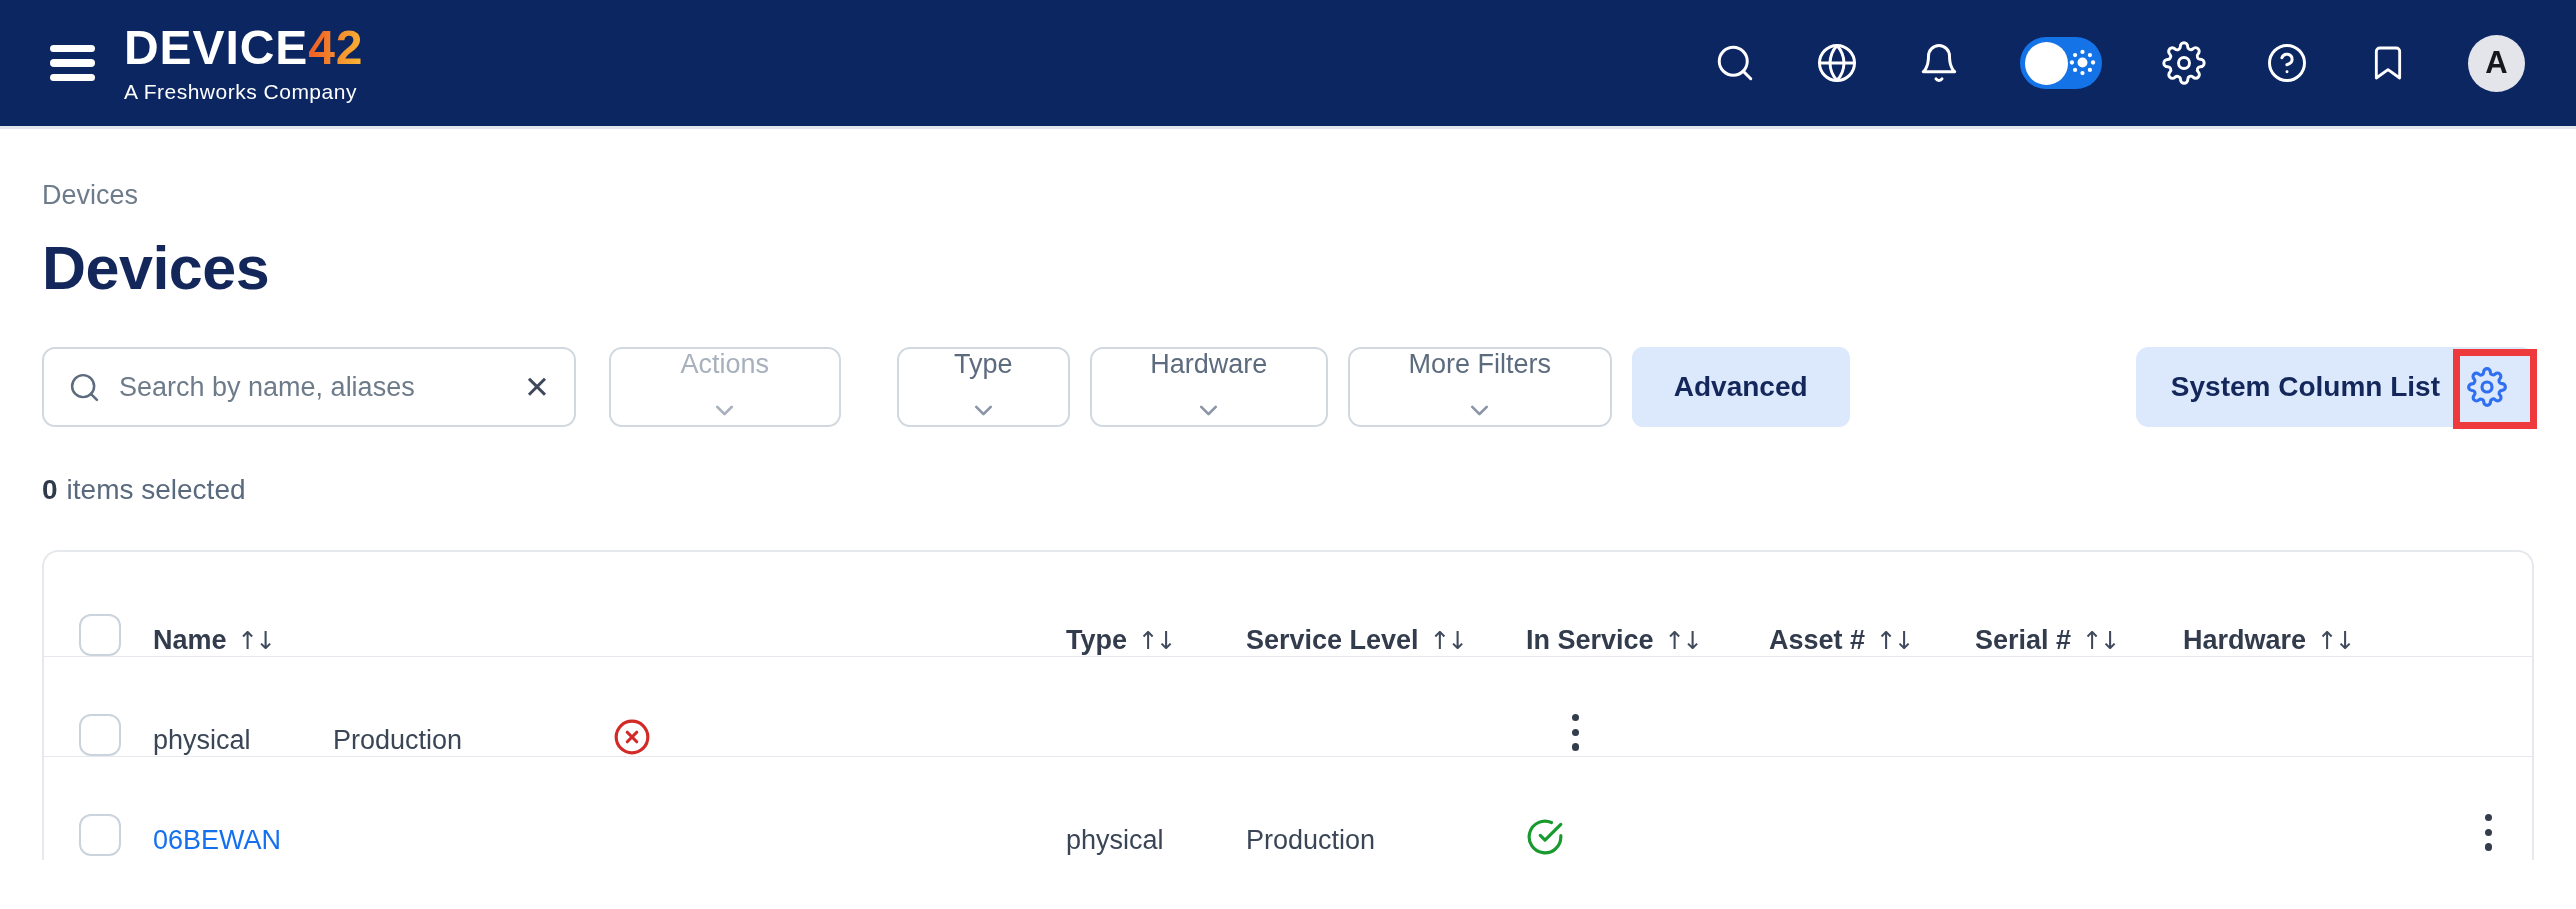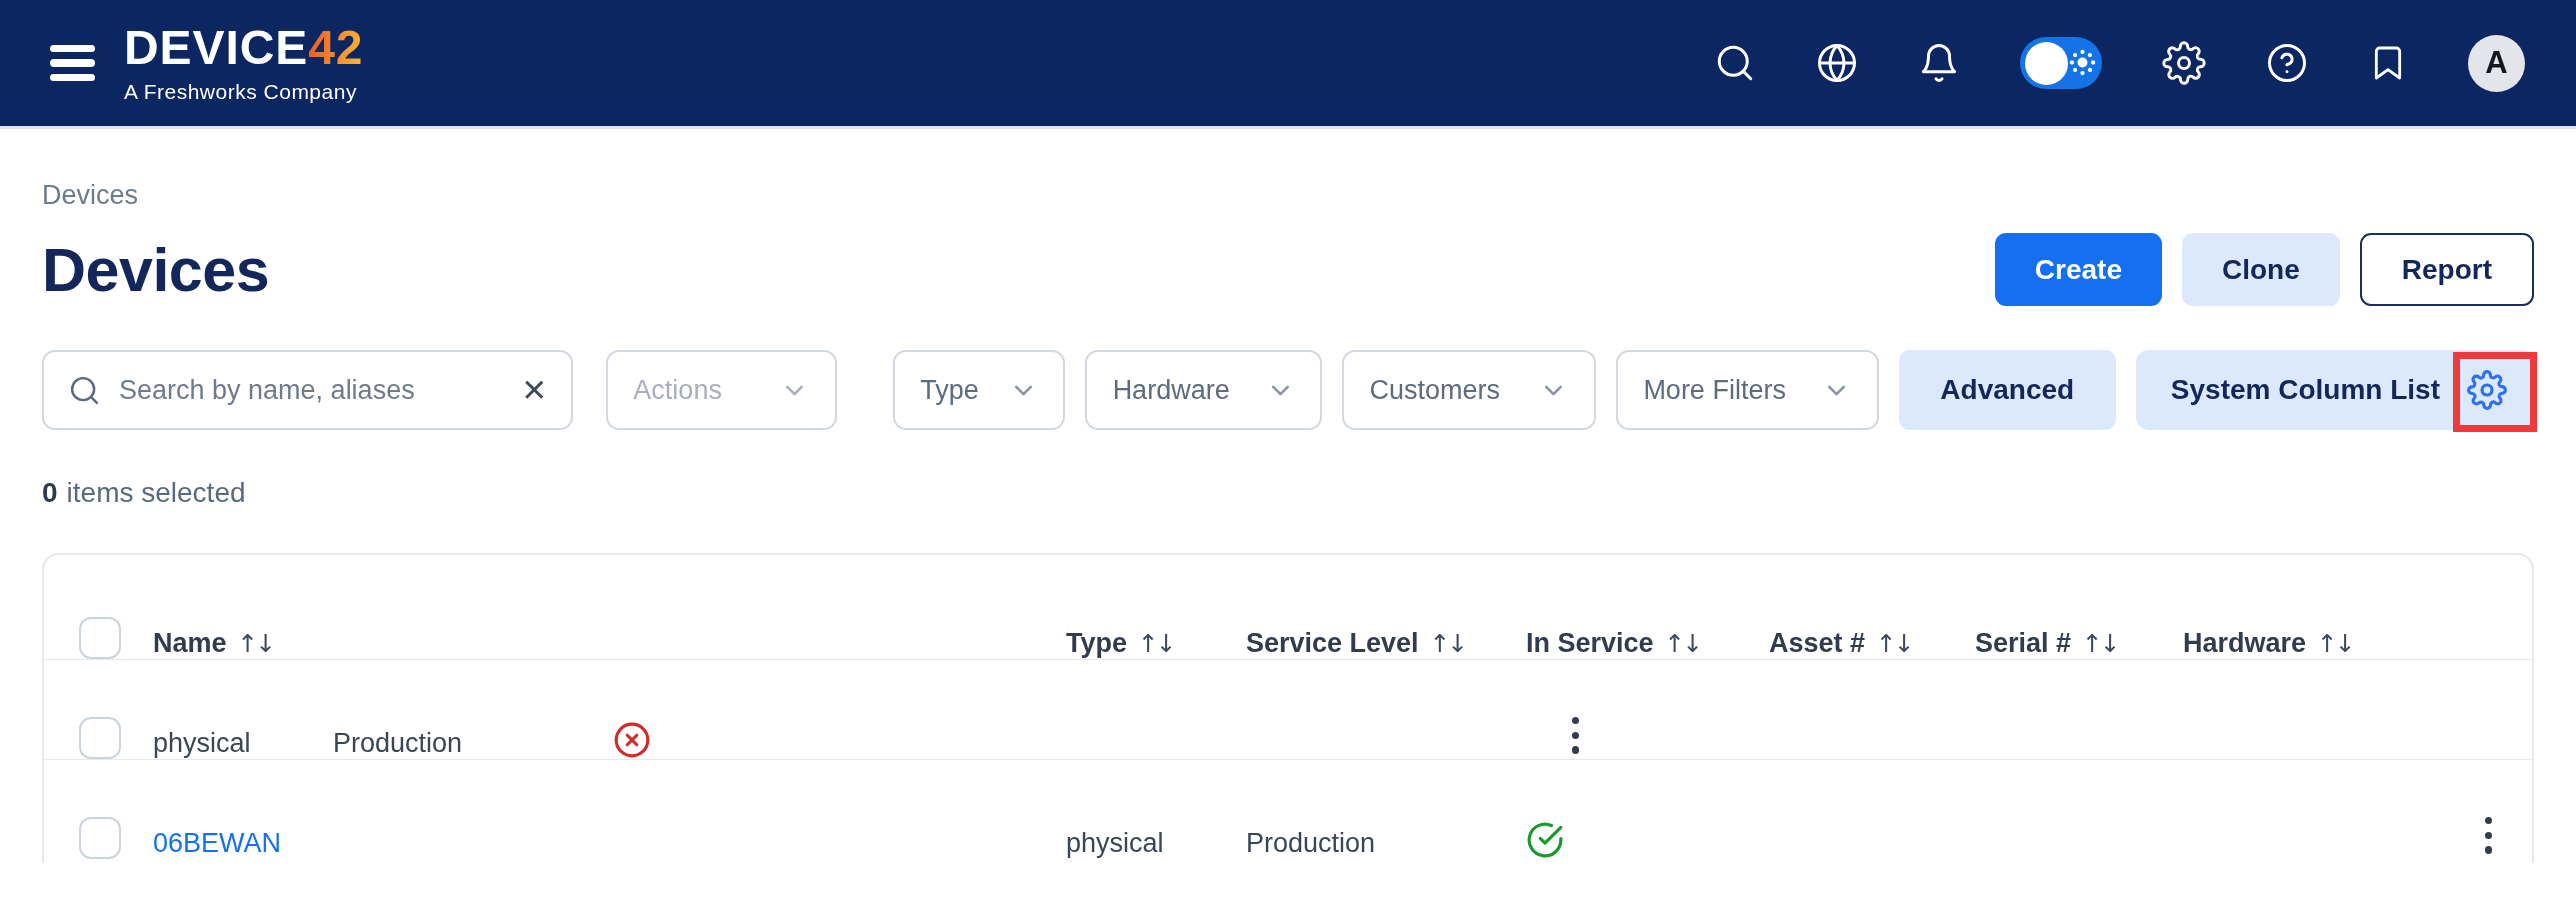--- a/index.html
+++ b/index.html
@@ -42,21 +42,21 @@
 
   
   .filter-row { margin-top:44px; display:flex; align-items:center; gap:20px; }
   .control { height:80px; border:2.7px solid #D2D8E0; border-radius:13px; background:#fff;
     display:flex; align-items:center; }
   .search-box { width:534px; padding:0 24px; gap:18px; }
   .search-box input { border:none; outline:none; flex:1; font-size:27px; color:#344054;
     font-family:inherit; min-width:0; background:transparent; }
   .search-box input::placeholder { color:#6E7B8A; opacity:1; }
   .clear-x { font-size:31px; color:#3E4A5B; cursor:pointer; line-height:1; }
-  .select { padding:0 25.5px; justify-content:space-between; cursor:pointer; font-size:27px; color:#5D6B7E; }
+  .select { padding:0 25.5px; justify-content:space-between; cursor:pointer; font-size:27px; color:#5D6B7E;flex-direction:column; }
   .sel-actions { width:232px; margin-left:12.7px; color:#A7B0BC; }
   .sel-type { width:173px; margin-left:36px; }
   .sel-hardware { width:238px; }
   .sel-customers { width:255px; }
   .sel-morefilters { width:264px; }
   .btn-advanced { width:218px; height:80px; justify-content:center; font-weight:700; font-size:28px; }
   .scl { position:relative; margin-left:auto; height:80px; background:#DCE8FB; border-radius:12.7px;
     display:flex; align-items:center; padding:0 27px 0 35px; gap:27px; cursor:pointer; }
   .scl-label { font-size:28px; font-weight:700; color:#14275B; white-space:nowrap; }
   .annotation-box { position:absolute; top:1.8px; right:-2.7px; width:84px; height:80px;
@@ -168,25 +168,20 @@
     </div>
   </div>
 </div>
 
 <div class="content">
 
   <div class="breadcrumb">Devices</div>
 
   <div class="title-row">
     <h1 class="page-title">Devices</h1>
-    <div class="title-actions">
-      <button class="btn btn-primary">Create</button>
-      <button class="btn btn-soft">Clone</button>
-      <button class="btn btn-outline">Report</button>
-    </div>
   </div>
 
   <div class="filter-row">
     <div class="control search-box">
       <svg width="33" height="33" viewBox="0 0 24 24" fill="none" stroke="#5D6B7E" stroke-width="1.8" stroke-linecap="round">
           <circle cx="11" cy="11" r="8"></circle>
           <line x1="21" y1="21" x2="16.65" y2="16.65"></line>
         </svg>
       <input type="text" placeholder="Search by name, aliases" style="">
       <span class="clear-x">✕</span>
@@ -200,26 +195,20 @@
     </div>
 
     <div class="control select sel-type">
       <span>Type</span>
       <svg width="29" height="29" viewBox="0 0 24 24" fill="none" stroke="#8B95A5" stroke-width="2.2" stroke-linecap="round" stroke-linejoin="round">
           <polyline points="6 9 12 15 18 9"></polyline>
         </svg>
     </div>
     <div class="control select sel-hardware">
       <span>Hardware</span>
-      <svg width="29" height="29" viewBox="0 0 24 24" fill="none" stroke="#8B95A5" stroke-width="2.2" stroke-linecap="round" stroke-linejoin="round">
-          <polyline points="6 9 12 15 18 9"></polyline>
-        </svg>
-    </div>
-    <div class="control select sel-customers">
-      <span>Customers</span>
       <svg width="29" height="29" viewBox="0 0 24 24" fill="none" stroke="#8B95A5" stroke-width="2.2" stroke-linecap="round" stroke-linejoin="round">
           <polyline points="6 9 12 15 18 9"></polyline>
         </svg>
     </div>
     <div class="control select sel-morefilters">
       <span>More Filters</span>
       <svg width="29" height="29" viewBox="0 0 24 24" fill="none" stroke="#8B95A5" stroke-width="2.2" stroke-linecap="round" stroke-linejoin="round">
           <polyline points="6 9 12 15 18 9"></polyline>
         </svg>
     </div>

